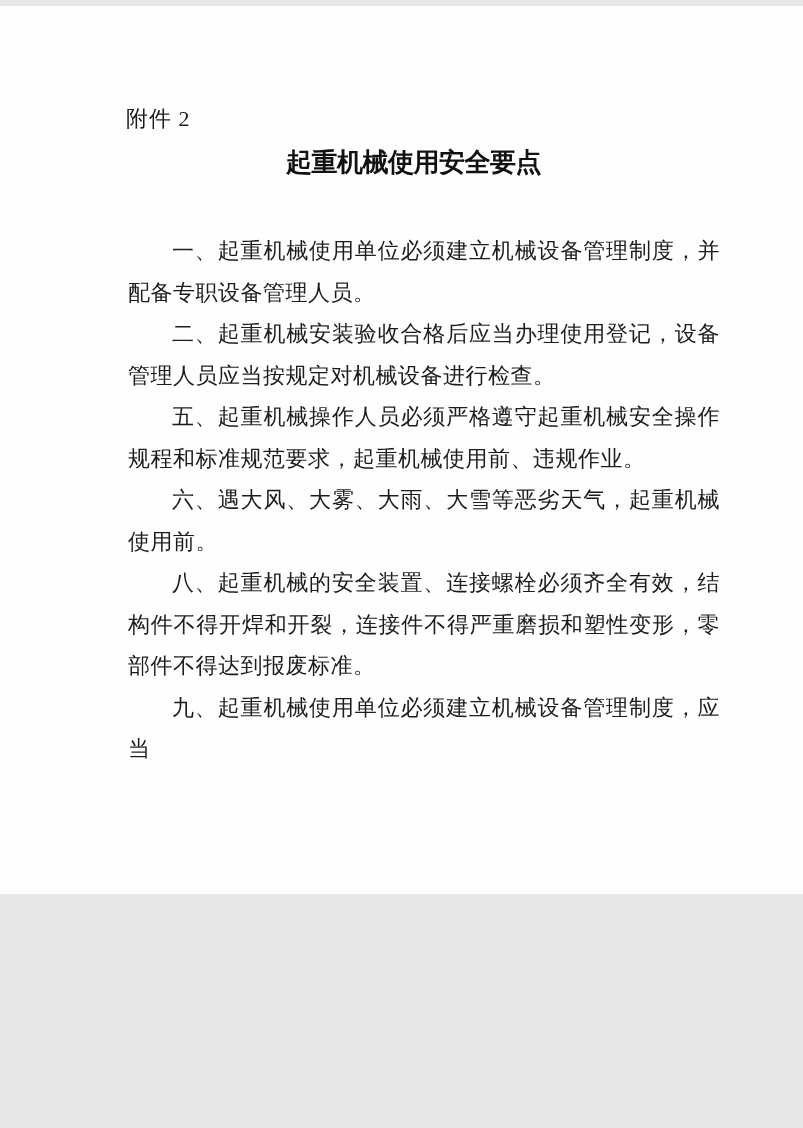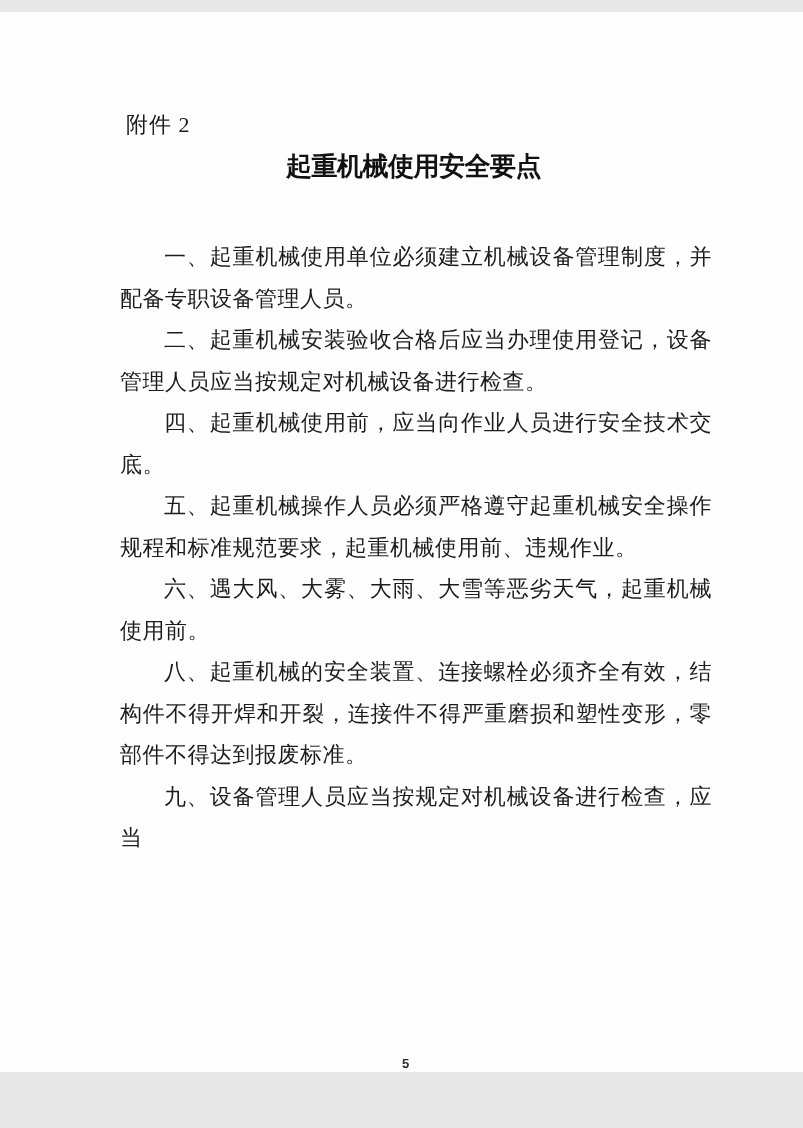--- a/index.html
+++ b/index.html
@@ -3,22 +3,22 @@
 <meta charset="utf-8">
 <style>
   html, body {
     margin: 0;
     padding: 0;
     background: #e8e8e8;
   }
   .page {
     position: relative;
     width: 803px;
-    height: 1060px;
-    margin: 12px auto;
+    height: 888px;
+    margin: 6px auto;
     background: #fefefe;
     overflow: hidden;
     font-family: "Liberation Serif", "DejaVu Serif", serif;
     color: #1c1c1c;
   }
   .attachment-label {
     position: absolute;
     left: 126px;
     top: 101px;
     font-size: 22px;
@@ -26,30 +26,30 @@
     letter-spacing: 1px;
     white-space: nowrap;
   }
   .doc-title {
     position: absolute;
     left: 0;
     right: 0;
     top: 142px;
     text-align: center;
     padding-left: 24px; 
-    font-family: Liberation Mono, monospace;
+    font-family: Liberation Serif, serif;
     font-weight: 700;
     font-size: 26px;
     line-height: 1.15;
     letter-spacing: -0.5px;
     color: #111;
   }
   .doc-body {
     position: absolute;
-    left: 120px;
+    left: 128px;
     top: 224px;
     width: 592px;
     font-size: 22px;
     line-height: 41.5px;
     letter-spacing: 0.5px;
     text-align: justify;
     text-justify: inter-ideograph;
   }
   .para {
     margin: 0;
@@ -76,22 +76,21 @@
 
 <div class="page">
 
   <div class="attachment-label">附件 2</div>
 
   <div class="doc-title">起重机械使用安全要点</div>
 
   <div class="doc-body">
       <p class="para">一、起重机械使用单位必须建立机械设备管理制度，并配备专职设备管理人员。</p>
       <p class="para">二、起重机械安装验收合格后应当办理使用登记，设备管理人员应当按规定对机械设备进行检查。</p>
-      <p class="para">四、起重机械使用前，应当向作业人员进行安全技术交底。</p>
       <p class="para">五、起重机械操作人员必须严格遵守起重机械安全操作规程和标准规范要求，起重机械使用前、违规作业。</p>
       <p class="para">六、遇大风、大雾、大雨、大雪等恶劣天气，起重机械使用前。</p>
       <p class="para">八、起重机械的安全装置、连接螺栓必须齐全有效，结构件不得开焊和开裂，连接件不得严重磨损和塑性变形，零部件不得达到报废标准。</p>
-      <p class="para">九、设备管理人员应当按规定对机械设备进行检查，应当</p>
+      <p class="para">九、起重机械使用单位必须建立机械设备管理制度，应当</p>
     </div>
 
   <div class="page-number">5</div>
 
 </div>
 
 </body></html>

